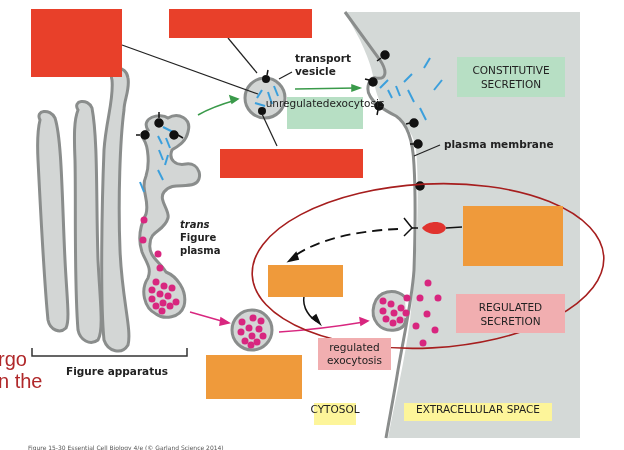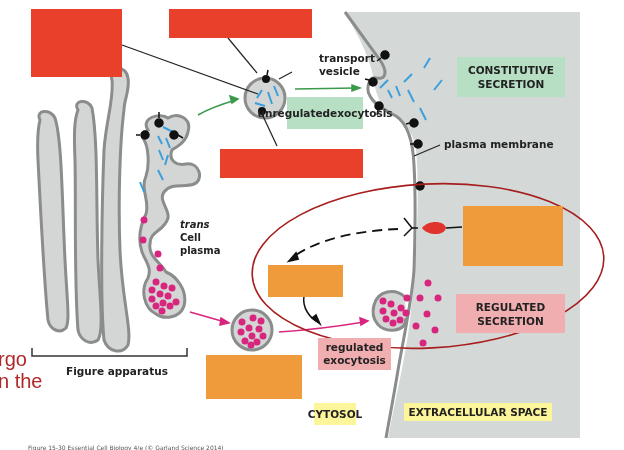--- a/index.html
+++ b/index.html
@@ -1,19 +1,19 @@
 <!DOCTYPE html>
 <html><head>
 <meta charset="utf-8">
 <style>
   html,body{margin:0;padding:0;background:#fff;}
   body{width:624px;height:450px;position:relative;overflow:hidden;font-family:"DejaVu Sans",sans-serif;}
   #diagram{position:absolute;left:0;top:0;width:624px;height:450px;}
   .lbl{position:absolute;font-family:"DejaVu Sans",sans-serif;font-weight:bold;color:#222;line-height:13px;}
-  .box{position:absolute;display:flex;align-items:center;justify-content:center;text-align:center;font-family:"DejaVu Sans",sans-serif;font-weight:bold;color:#222;}
+  .box{position:absolute;display:flex;justify-content:center;text-align:center;font-family:"DejaVu Sans",sans-serif;font-weight:normal;color:#222;}
   .redact{position:absolute;}
   .caption{position:absolute;left:28px;top:444px;font-size:6px;color:#555;white-space:nowrap;font-family:"DejaVu Sans",sans-serif;}
   .partial{position:absolute;color:#b0282a;font-size:20px;line-height:22px;font-family:"Liberation Sans",sans-serif;}
 </style>
 </head>
 <body>
 
 <svg id="diagram" viewBox="0 0 624 450" xmlns="http://www.w3.org/2000/svg">
 
   <path d="M345,12 L580,12 L580,438 L388,438 C395,400 405,360 410,320 C413,290 416,260 417,230 C418,200 418,170 416,150 C414,130 400,118 385,110 C378,100 375,90 374,80 C372,72 372,66 360,40 Z" fill="#d4d9d7"></path>
@@ -186,36 +186,36 @@
   <ellipse cx="428" cy="266" rx="176" ry="82" transform="rotate(-3 428 266)" fill="none" stroke="#a61e1e" stroke-width="1.6"></ellipse>
 </svg>
 
 <div class="redact" style="left:31px;top:9px;width:91px;height:68px;background:#e8402a;"></div>
 <div class="redact" style="left:169px;top:9px;width:143px;height:29px;background:#e8402a;"></div>
 <div class="redact" style="left:220px;top:149px;width:143px;height:29px;background:#e8402a;"></div>
 <div class="redact" style="left:463px;top:206px;width:100px;height:60px;background:#ef9a3b;"></div>
 <div class="redact" style="left:268px;top:265px;width:75px;height:32px;background:#ef9a3b;"></div>
 <div class="redact" style="left:206px;top:355px;width:96px;height:44px;background:#ef9a3b;"></div>
 
-<div class="lbl" style="left:295px;top:52px;font-size:10.5px;margin-left:24px;">
+<div class="lbl" style="left:295px;top:52px;font-size:10.5px;">
   <div>transport</div>
   <div>vesicle</div>
 </div>
 <div class="box" style="left:287px;top:97px;width:76px;height:32px;background:#b7dfc4;font-size:10.5px;line-height:13px;flex-direction:row;">
   <div>unregulated</div>
   <div>exocytosis</div>
 </div>
 <div class="box" style="left:457px;top:57px;width:108px;height:40px;background:#b7dfc4;font-size:10.5px;line-height:14px;flex-direction:column;">
   <div>CONSTITUTIVE</div>
   <div>SECRETION</div>
 </div>
 <div class="lbl" style="left:444px;top:138px;font-size:10.5px;">plasma membrane</div>
 <div class="lbl" style="left:180px;top:218px;font-size:10px;">
   <div style="font-style:italic;">trans</div>
-  <div>Cell</div>
+  <div>Figure</div>
   <div>plasma</div>
 </div>
 <div class="lbl" style="left:66px;top:365px;font-size:10.5px;">Figure apparatus</div>
 <div class="box" style="left:456px;top:294px;width:109px;height:39px;background:#f1aeb0;font-size:10.5px;line-height:14px;flex-direction:column;">
   <div>REGULATED</div>
   <div>SECRETION</div>
 </div>
 <div class="box" style="left:318px;top:338px;width:73px;height:32px;background:#f1aeb0;font-size:10.5px;line-height:13px;flex-direction:column;">
   <div>regulated</div>
   <div>exocytosis</div>

